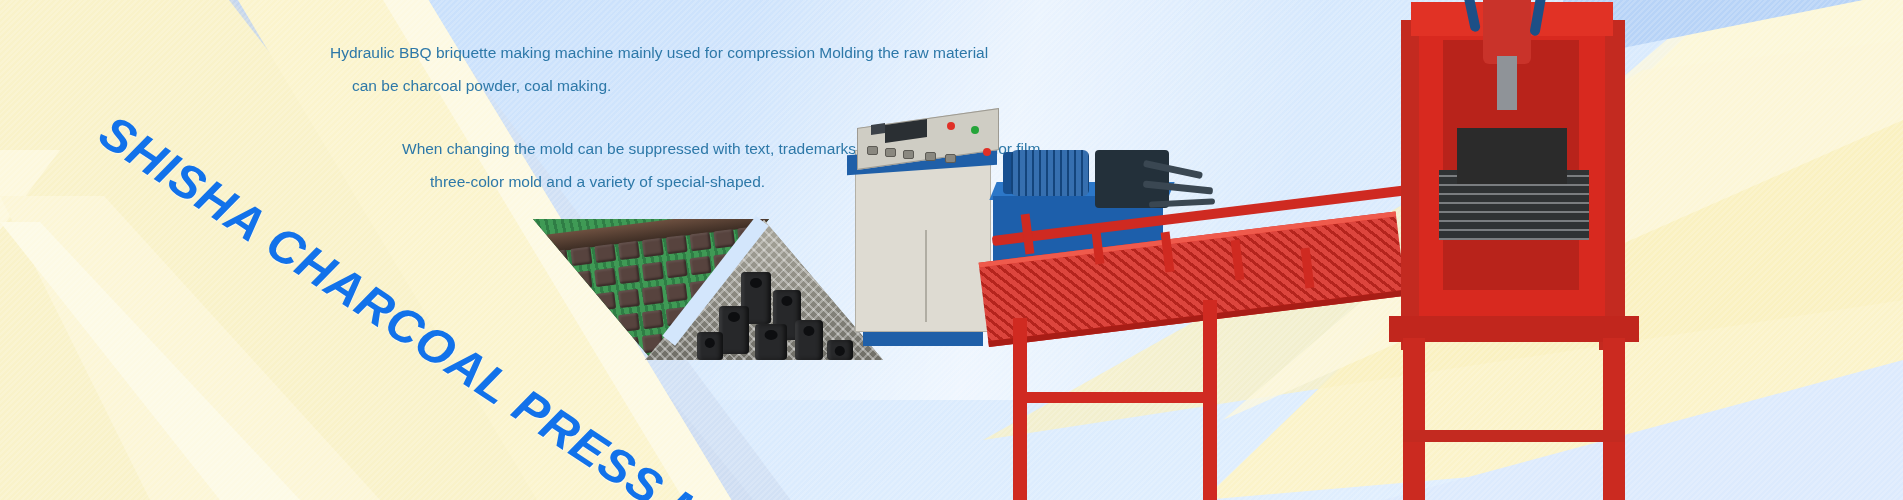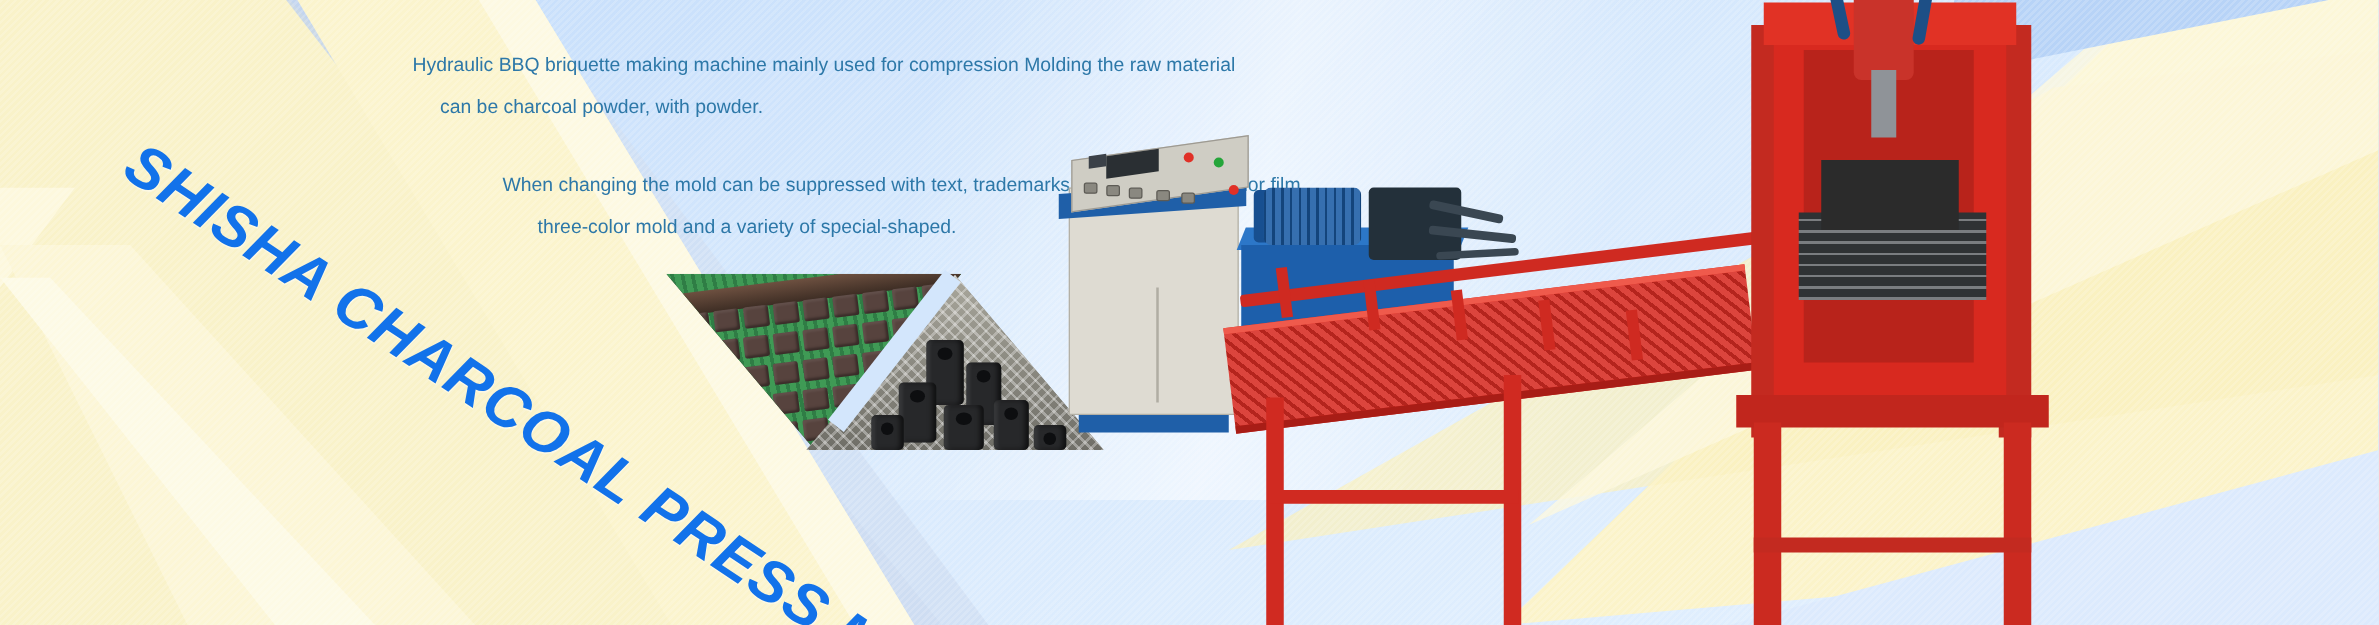--- a/index.html
+++ b/index.html
@@ -257,21 +257,21 @@
     <div class="title-band"></div>
     <div class="title-band-hi"></div>
 
     <div class="bg-texture"></div>
   </div>
 
   <div class="headline">SHISHA CHARCOAL PRESS MACHINE</div>
 
   <div class="copy">
     <p class="l1">Hydraulic BBQ briquette making machine mainly used for compression Molding the raw material</p>
-    <p class="l2">can be charcoal powder, with powder.</p>
+    <p class="l2">can be charcoal powder, coal making.</p>
     <p class="l3">When changing the mold can be suppressed with text, trademarks, designs, double-color film,</p>
     <p class="l4">three-color mold and a variety of special-shaped.</p>
   </div>
 
   <div class="inset inset-a">
     <div class="belt-top" style="top:2px"></div>
     <div class="row" style="top:20px">
       <i class="brick"></i>
         <i class="brick"></i>
         <i class="brick"></i>

